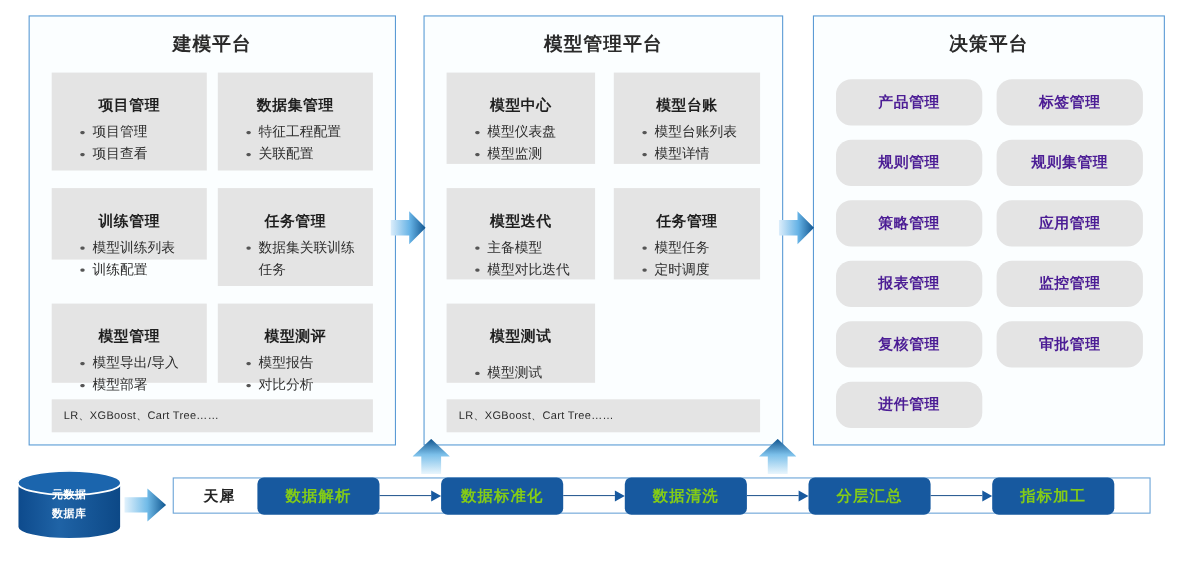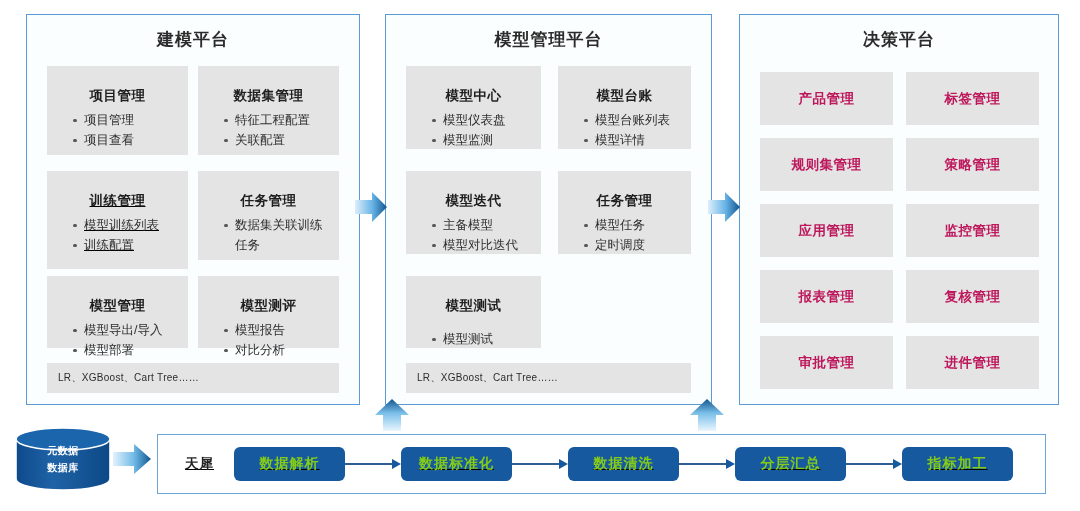--- a/index.html
+++ b/index.html
@@ -98,30 +98,31 @@
     position:absolute;
     left:20px; top:57px;
     width:280px;
     display:flex;
     flex-wrap:wrap;
     column-gap:13px;
     row-gap:13px;
   }
   .dec-btn{
     width:133px;
-    height:53px;
+    height:42px;
     background:#e4e4e4;
     display:flex;
     align-items:center;
     justify-content:center;
     font-size:13.5px;
     font-weight:bold;
-    color:#be185d;
+    color:#4c1d95;
     letter-spacing:.5px;
     box-sizing:border-box;
+    border-radius:14px;
   }
 
   
   .h-arrow{
     position:absolute;
     width:32px;height:34px;
   }
   #arrow-mod-to-mgmt{left:355px; top:190px;}
   #arrow-mgmt-to-dec{left:708px; top:190px;}
 
@@ -153,27 +154,26 @@
   }
   #arrow-db-to-pipe{
     position:absolute;
     left:113px; top:443px;
     width:38px;height:32px;
   }
 
   #pipeline-box{
     position:absolute;
     left:157px; top:434px;
-    width:889px; height:60px;
+    width:889px; height:33px;
     background:#ffffff;
     border:1.4px solid #6ba4d8;
     box-sizing:border-box;
     display:flex;
     align-items:center;
-    text-decoration:underline;
   }
   #pipeline-name{
     font-size:13.5px;
     font-weight:bold;
     color:#222;
     margin-left:27px;
     margin-right:20px;
     letter-spacing:1px;
     white-space:nowrap;
   }
@@ -232,21 +232,21 @@
     <div class="card two-col-card" style="height:89px;">
       <div class="card-title">数据集管理</div>
       <ul>
         <li>特征工程配置</li>
         <li>关联配置</li>
       </ul>
     </div>
   </div>
 
   <div class="card-grid" style="top:156px; justify-content:space-between;">
-    <div class="card two-col-card" style="height:98px;text-decoration:underline;">
+    <div class="card two-col-card" style="height:65px;">
       <div class="card-title">训练管理</div>
       <ul>
         <li>模型训练列表</li>
         <li>训练配置</li>
       </ul>
     </div>
     <div class="card two-col-card" style="height:89px;">
       <div class="card-title">任务管理</div>
       <ul>
         <li>数据集关联训练任务</li>
@@ -321,25 +321,26 @@
   </div>
 
   <div class="algo-strip" style="left:20px; top:348px; width:285px; height:30px;">LR、XGBoost、Cart Tree……</div>
 </div>
 
 <div class="panel" id="panel-decision">
   <div class="panel-title">决策平台</div>
   <div class="dec-grid">
     <div class="dec-btn">产品管理</div>
     <div class="dec-btn">标签管理</div>
+    <div class="dec-btn">规则管理</div>
     <div class="dec-btn">规则集管理</div>
     <div class="dec-btn">策略管理</div>
     <div class="dec-btn">应用管理</div>
+    <div class="dec-btn">报表管理</div>
     <div class="dec-btn">监控管理</div>
-    <div class="dec-btn">报表管理</div>
     <div class="dec-btn">复核管理</div>
     <div class="dec-btn">审批管理</div>
     <div class="dec-btn">进件管理</div>
   </div>
 </div>
 
 <svg class="h-arrow" id="arrow-mod-to-mgmt" viewBox="0 0 32 34">
   <defs>
     <linearGradient id="gradH1" x1="0" y1="0" x2="1" y2="0">
       <stop offset="0%" stop-color="#ddeefb"></stop>

